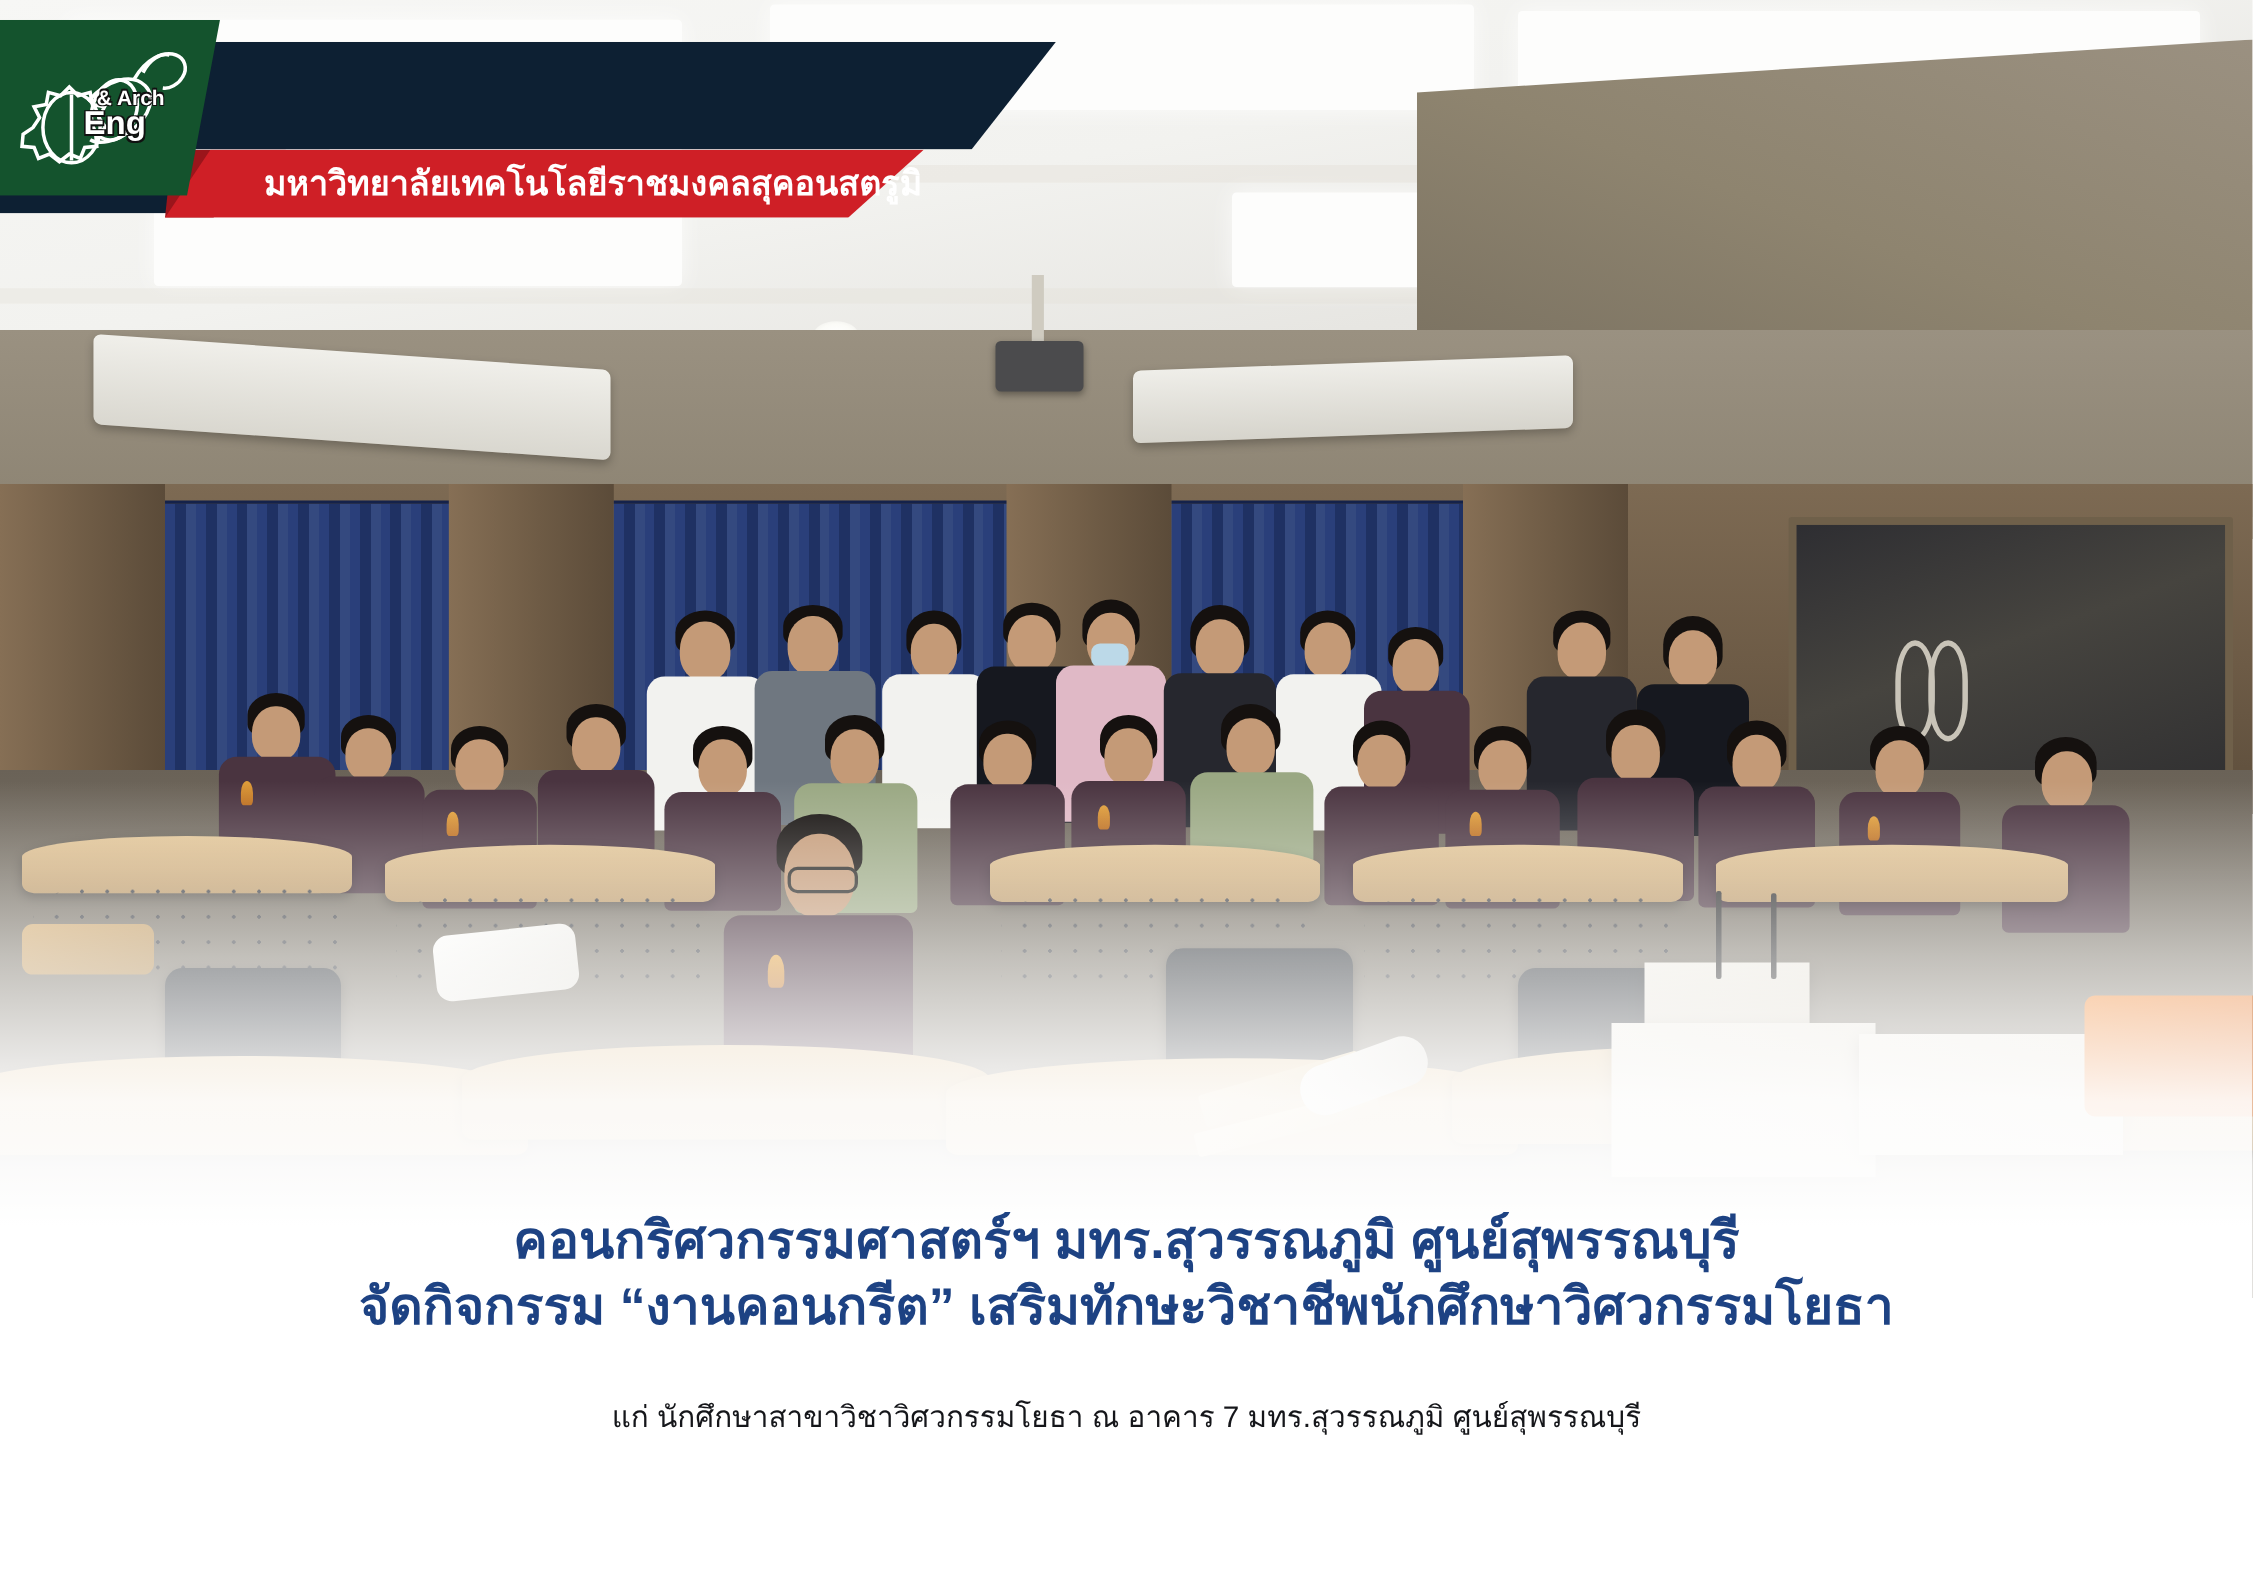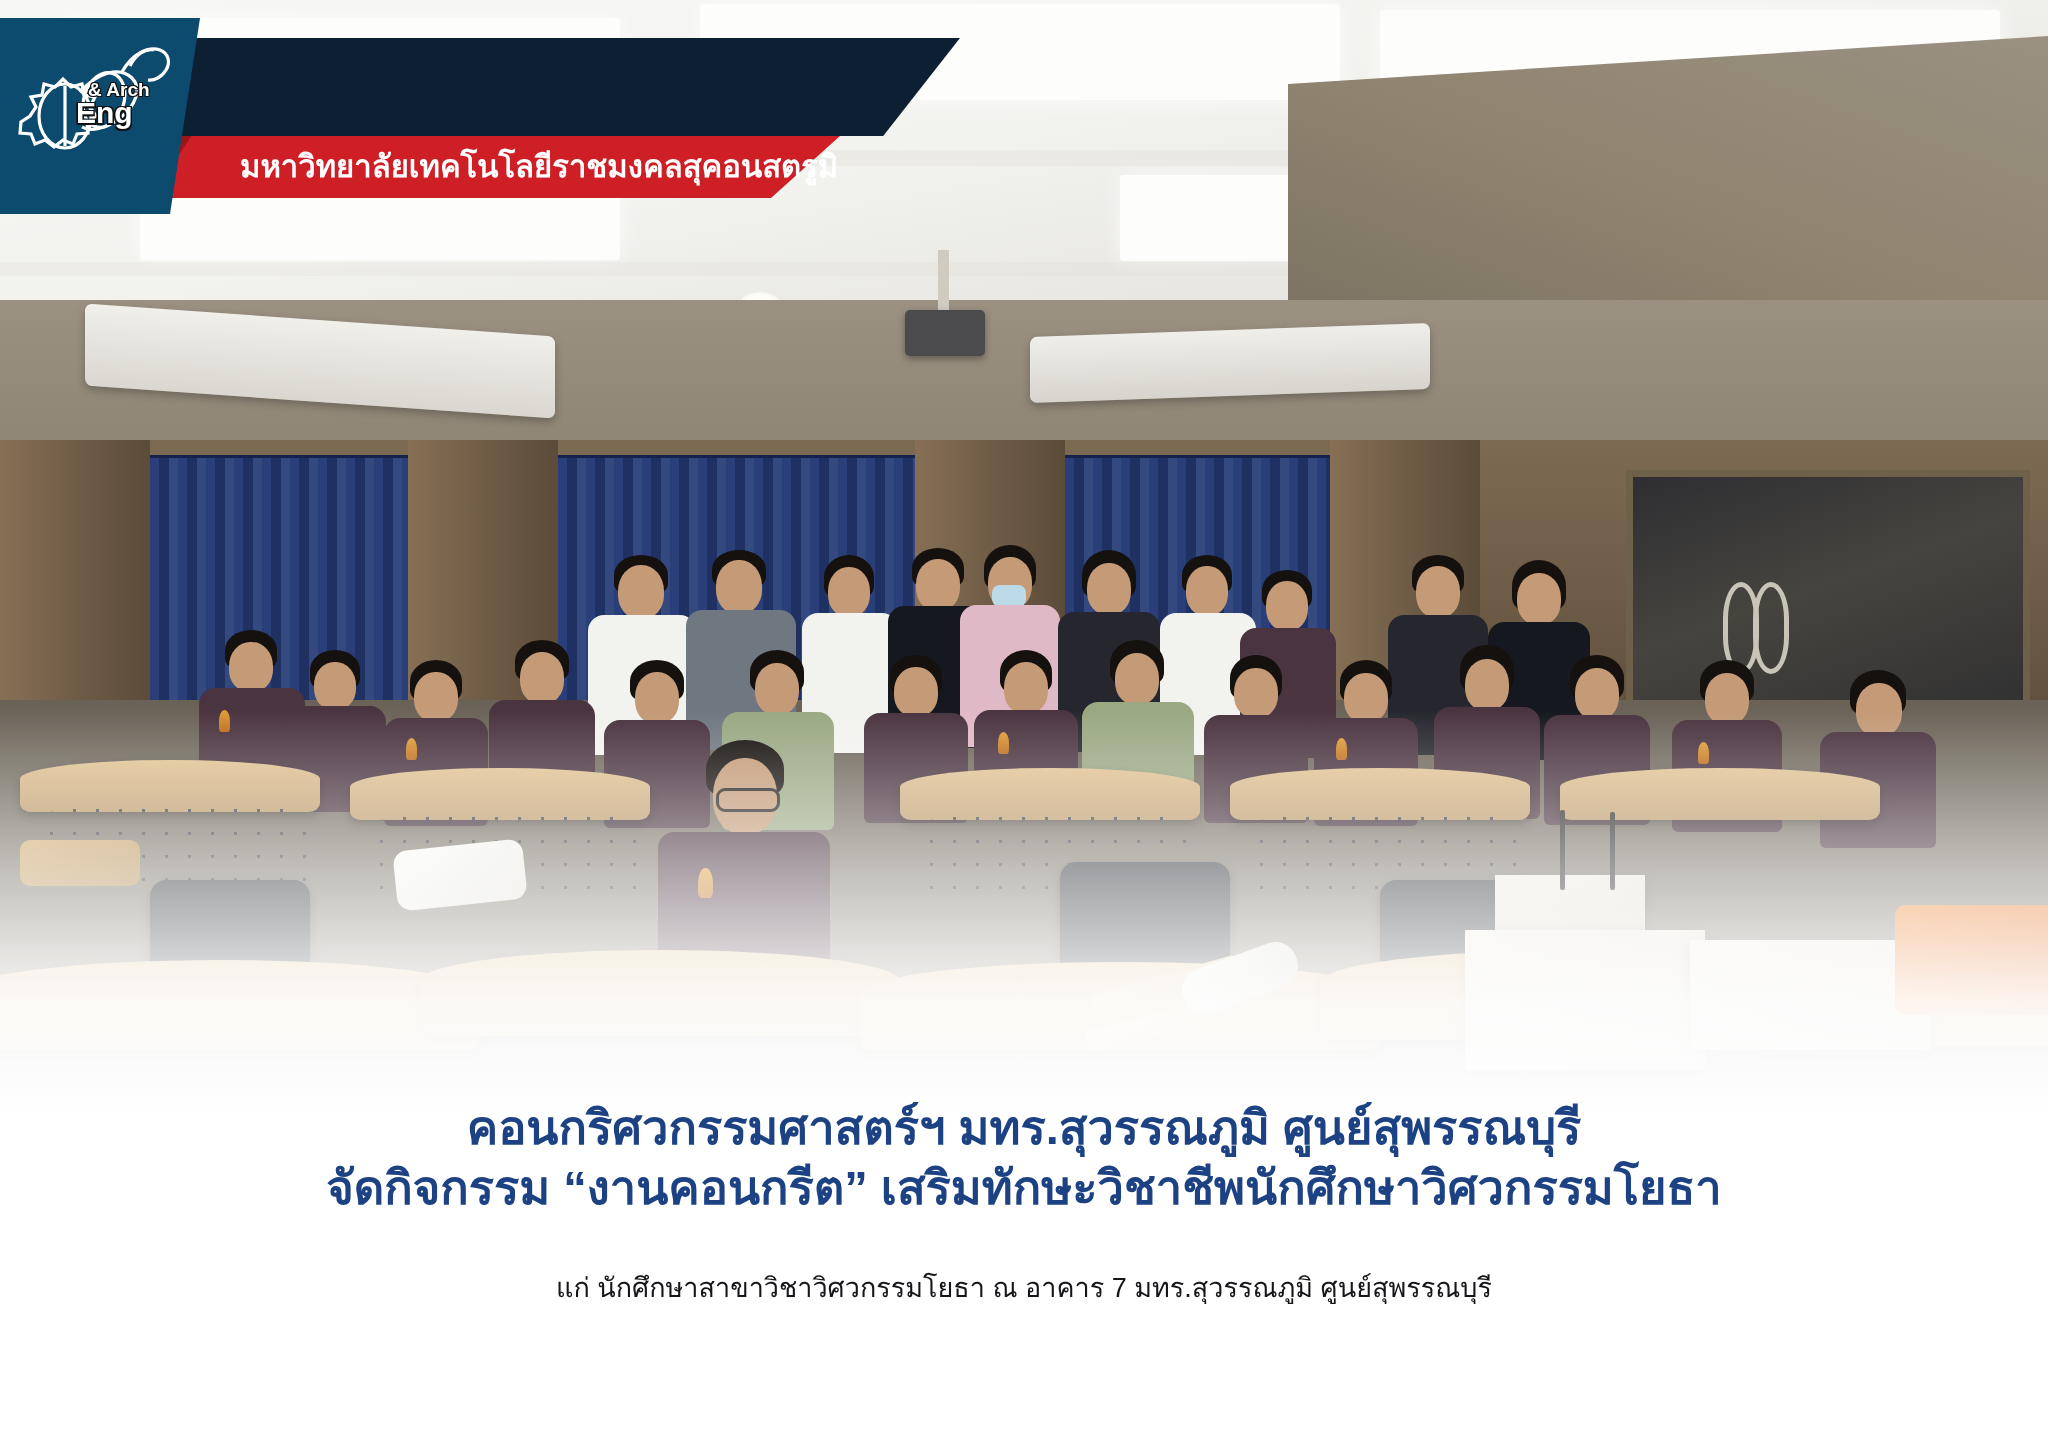--- a/index.html
+++ b/index.html
@@ -83,21 +83,21 @@
   
   .banner{position:absolute;left:0;top:0;width:1100px;height:215px;}
   .navy-band{position:absolute;left:0;top:38px;width:960px;height:98px;background:#0d2033;
     clip-path:polygon(0 0,100% 0,92% 100%,0 100%);}
   .navy-shadow{position:absolute;left:0;top:136px;width:300px;height:58px;background:#0d2033;
     clip-path:polygon(0 0,100% 0,78% 100%,0 100%);}
   .red-band{position:absolute;left:150px;top:136px;width:690px;height:62px;background:#cf1f26;
     clip-path:polygon(6% 0,100% 0,90% 100%,0 100%);}
   .red-band-dark{position:absolute;left:150px;top:136px;width:110px;height:62px;background:#9b151b;
     clip-path:polygon(6% 0,100% 0,40% 100%,0 100%);}
-  .logo-block{position:absolute;left:0;top:18px;width:200px;height:196px;background:#0c4a6e;
+  .logo-block{position:absolute;left:0;top:18px;width:200px;height:160px;background:#14532d;
     clip-path:polygon(0 0,100% 0,85% 100%,0 100%);}
   .logo-art{position:absolute;left:18px;top:12px;width:165px;height:140px;}
   .banner-title{position:absolute;left:228px;top:52px;width:700px;height:72px;
     color:#ffffff;font-size:40px;font-weight:700;line-height:72px;white-space:nowrap;letter-spacing:.2px;}
   .banner-sub{position:absolute;left:240px;top:142px;width:640px;height:50px;
     color:#ffffff;font-size:31px;font-weight:700;line-height:50px;white-space:nowrap;}
 
   
   .headline{position:absolute;left:0;top:1098px;width:2048px;text-align:center;
     color:#1d4283;font-size:47px;font-weight:700;line-height:60px;

